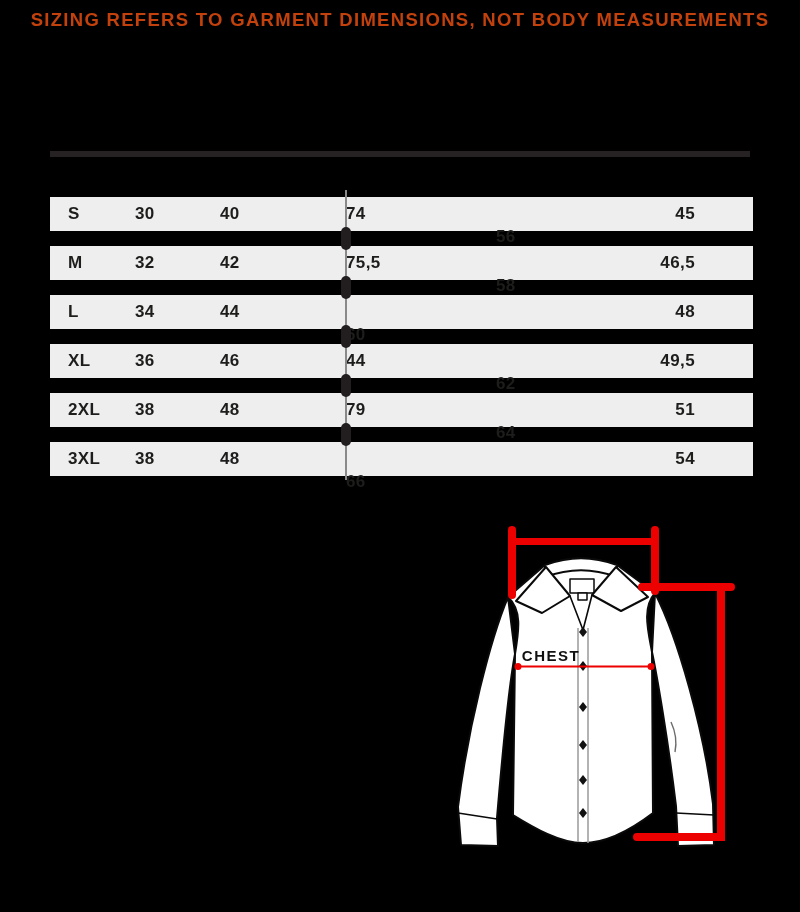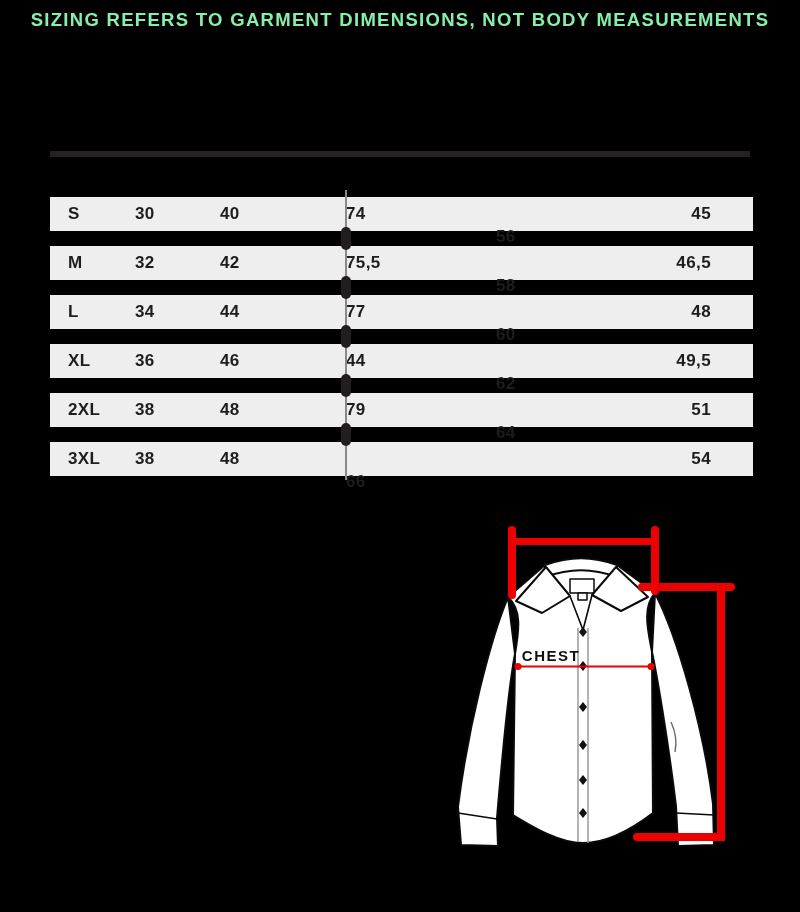--- a/index.html
+++ b/index.html
@@ -1,20 +1,20 @@
 <!DOCTYPE html>
 <html><head>
 <meta charset="utf-8">
 <style>
   html,body{margin:0;padding:0;background:#000;}
   body{width:800px;height:912px;position:relative;overflow:hidden;
        font-family:"Liberation Sans", sans-serif;}
   .page-title{
     position:absolute;top:9px;left:0;width:800px;text-align:center;
-    color:#86efac;font-size:18.5px;font-weight:bold;letter-spacing:1.3px;
+    color:#c2410c;font-size:18.5px;font-weight:bold;letter-spacing:1.3px;
     white-space:nowrap;
   }
   .header-bar{
     position:absolute;left:50px;top:151px;width:700px;height:6px;
     background:#262223;
   }
   .size-table{
     position:absolute;left:50px;top:197px;width:703px;
   }
   .row{
@@ -22,21 +22,21 @@
     display:flex;align-items:center;
     color:#1d1d1b;font-size:17px;font-weight:bold;letter-spacing:.4px;
   }
   .c{}
   .c1{width:85px;text-align:left;padding-left:18px;box-sizing:border-box;}
   .c2{width:85px;}
   .c3{width:115px;}
   .sp{width:11px;}
   .c4{width:150px;}
   .c5{width:130px;margin-top:46px;}
-  .c6{flex:1;text-align:right;padding-right:42px;}
+  .c6{flex:1;text-align:right;padding-right:58px;}
   .col-divider{
     position:absolute;left:345px;top:190px;width:2px;height:290px;
     background:#8a8888;
   }
   .divider-dash{
     position:absolute;left:341px;width:10px;height:23px;border-radius:5px;
     background:#221e1f;
   }
   .shirt-wrap{position:absolute;left:420px;top:512px;width:360px;height:400px;}
 </style>
@@ -64,21 +64,20 @@
     <div class="sp"></div>
     <div class="c c4">75,5</div>
     <div class="c c5">58</div>
     <div class="c c6">46,5</div>
   </div>
   <div class="row">
     <div class="c c1">L</div>
     <div class="c c2">34</div>
     <div class="c c3">44</div>
     <div class="sp"></div>
-    <div class="c c4">77</div>
     <div class="c c5">60</div>
     <div class="c c6">48</div>
   </div>
   <div class="row">
     <div class="c c1">XL</div>
     <div class="c c2">36</div>
     <div class="c c3">46</div>
     <div class="sp"></div>
     <div class="c c4">44</div>
     <div class="c c5">62</div>

